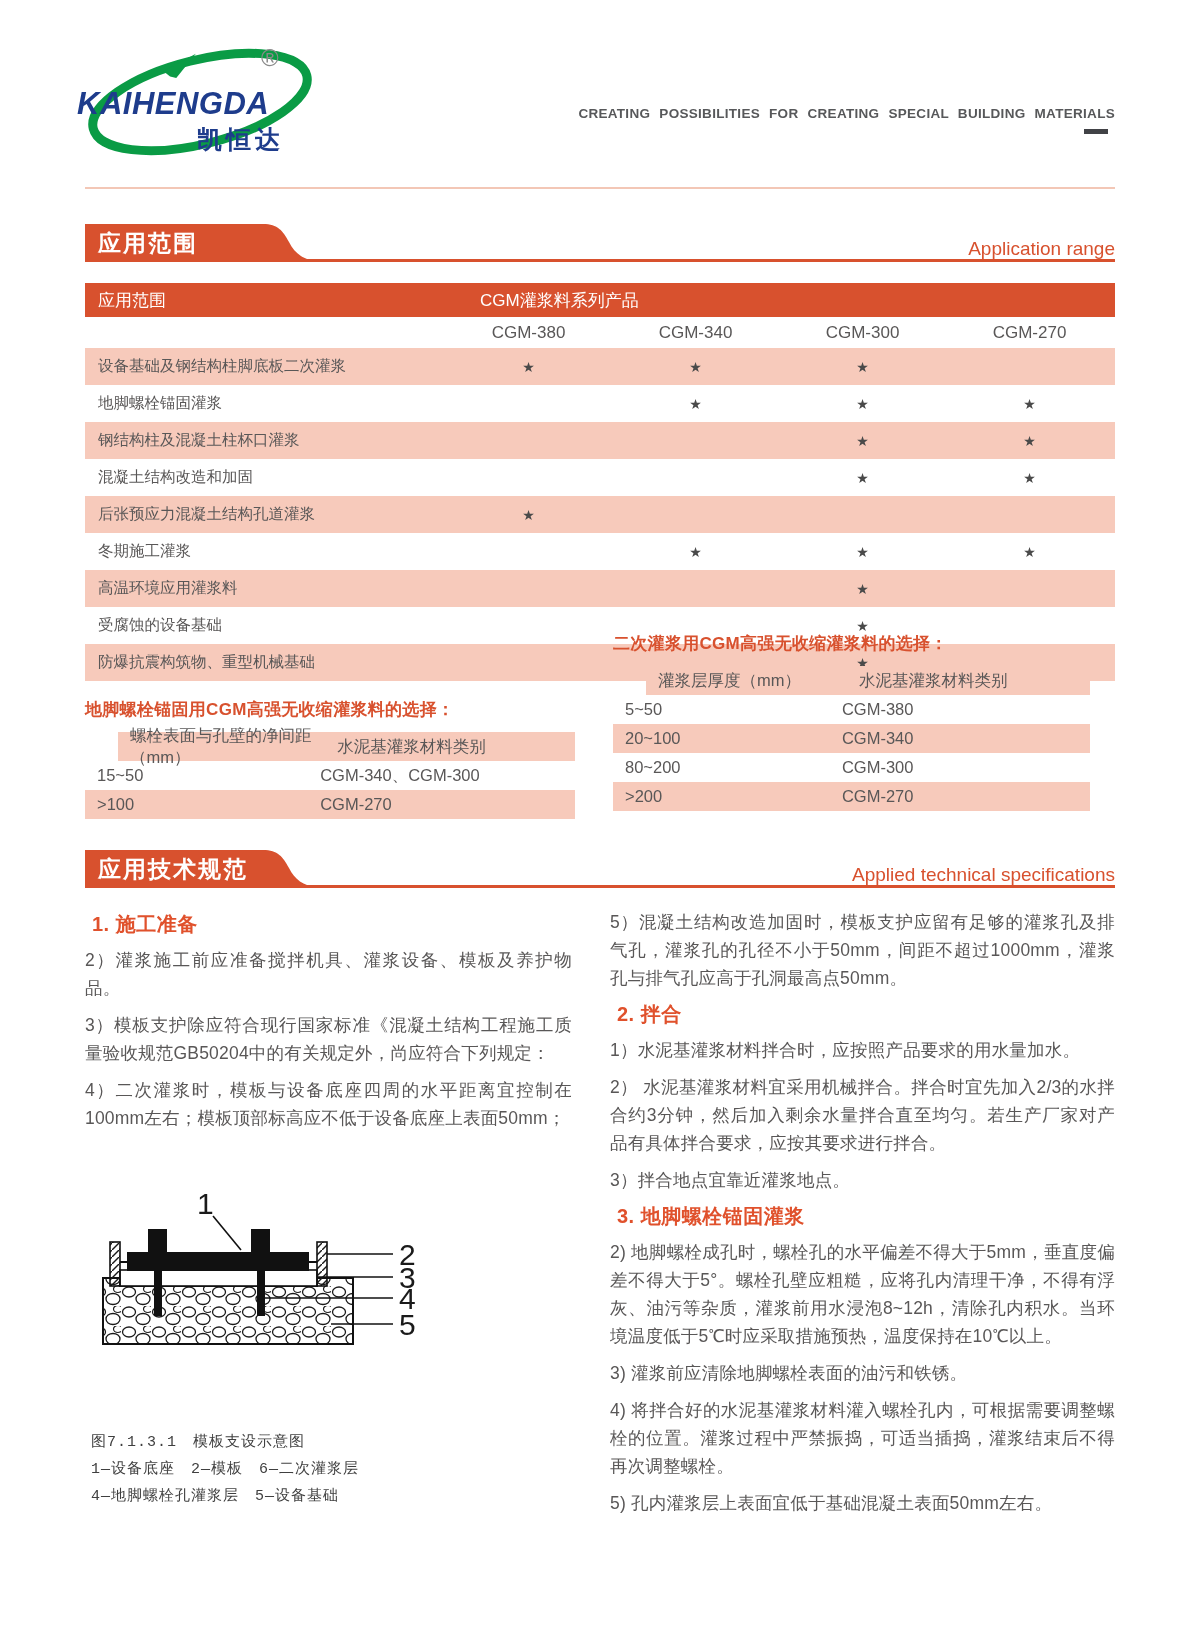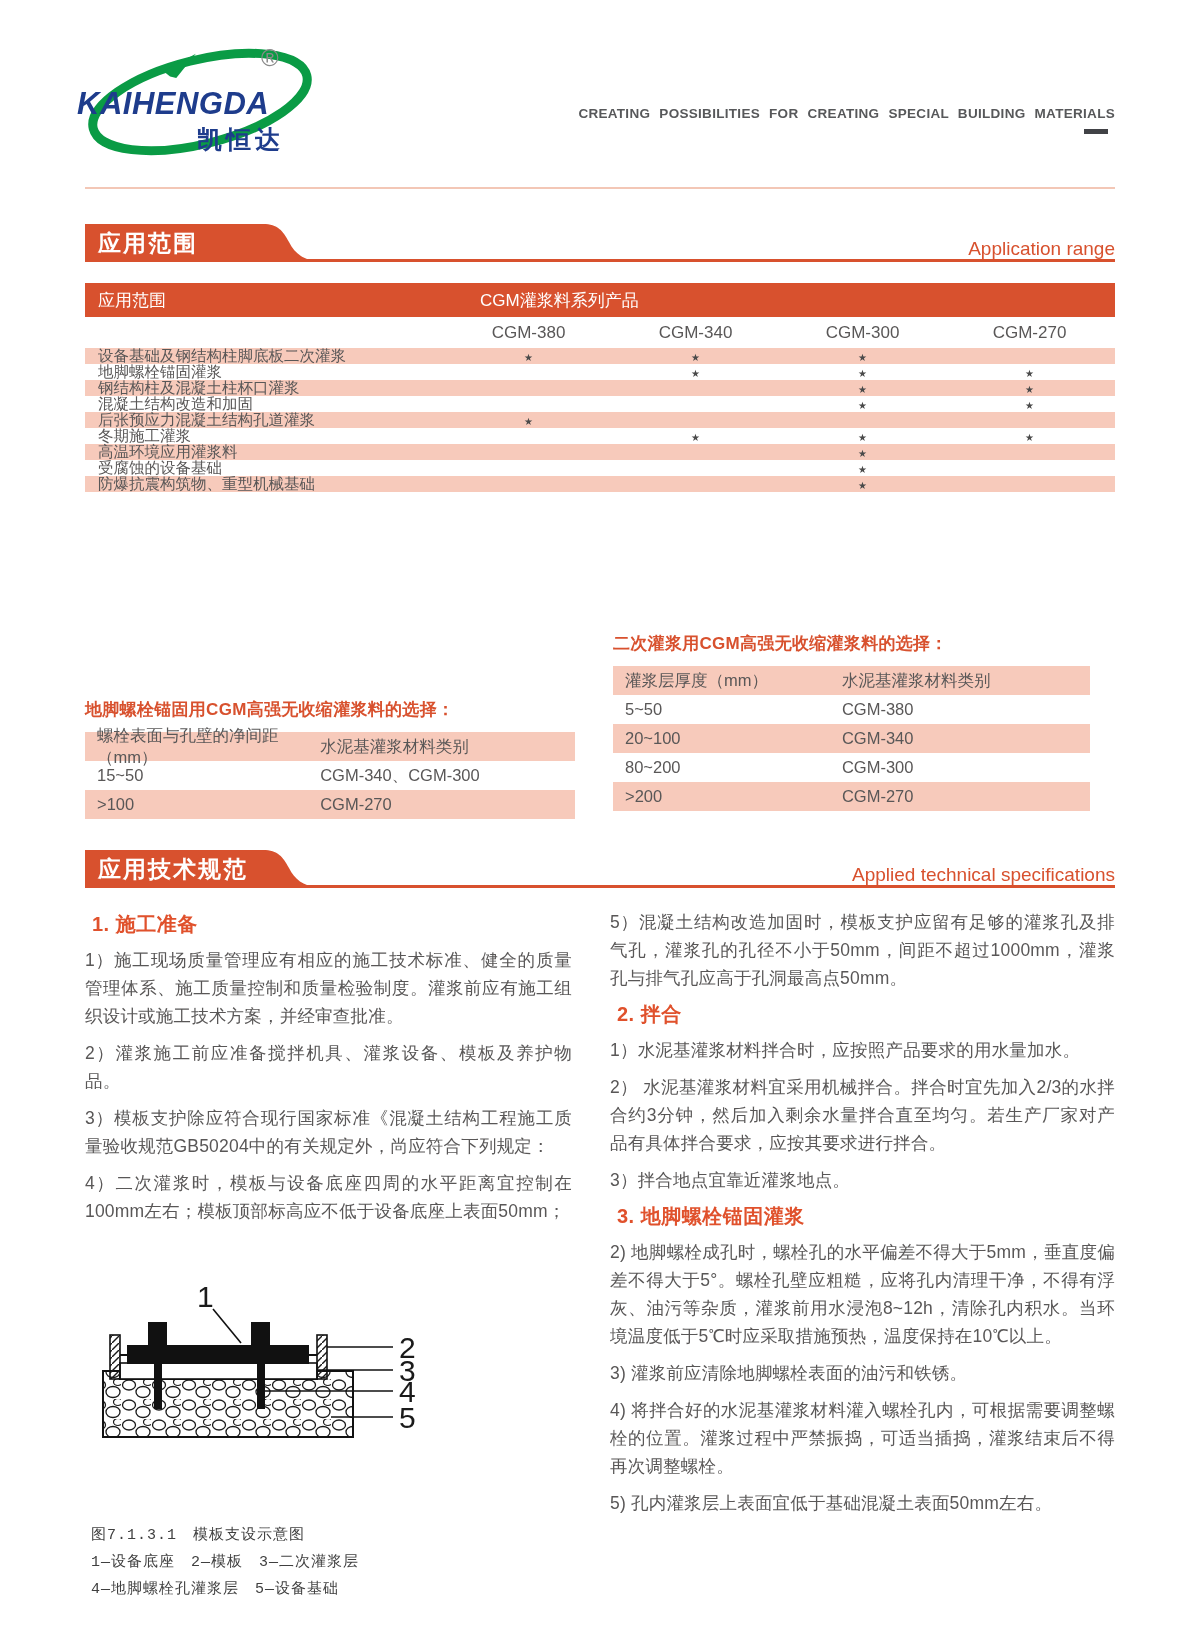--- a/index.html
+++ b/index.html
@@ -29,29 +29,29 @@
 
   
   .mtable{position:absolute;left:85px;top:283px;width:1030px;}
   .mt-head{position:relative;display:flex;align-items:center;background:#d8512e;color:#fff;
            height:34px;font-size:17px;}
   .mt-head .h1{padding-left:13px;}
   .mt-head .h2{position:absolute;left:395px;}
   .mt-products{display:flex;align-items:center;height:31px;font-size:17px;color:#595757;}
   .mt-spacer{width:360px;}
   .mt-pcell{width:167px;text-align:center;}
-  .mt-row{display:flex;align-items:center;height:16px;font-size:15.5px;font-family:Liberation Mono, monospace;}
+  .mt-row{display:flex;align-items:center;height:37px;font-size:15.5px;}
   #mt-rows .mt-row:nth-child(odd){background:#f7cabb;}
   .mt-label{width:347px;padding-left:13px;white-space:nowrap;overflow:hidden;}
   .mt-star{width:167px;text-align:center;color:#4a4a4a;font-size:14px;}
 
   
   .stable{position:absolute;font-size:16.5px;}
   .st-title{color:#d8512e;font-weight:bold;font-size:17px;margin-bottom:11px;letter-spacing:.3px;}
-  .st-head{background:#f7cabb;display:flex;align-items:center;height:29px;}
+  .st-head{background:#f7cabb;display:flex;align-items:center;height:29px;margin-left:33px;}
   .st-row{display:flex;align-items:center;height:29px;}
   .st-rows .st-row:nth-child(even){background:#f7cabb;}
   .st-c1{width:48%;padding-left:12px;box-sizing:border-box;}
   .st-c2{flex:1;}
 
   
   .col{position:absolute;top:908px;}
   .col-left{left:85px;width:487px;}
   .col-right{left:610px;width:505px;}
   .col p{margin:0 0 9px 0;text-align:justify;font-size:17.5px;line-height:28px;letter-spacing:.2px;color:#595757;}
@@ -214,21 +214,20 @@
 
   <div class="banner" style="top:850px;">
     <span>应用技术规范</span>
   </div>
   <div class="banner-en" style="top:864px;">Applied technical specifications</div>
   <div class="banner-line" style="top:885px;"></div>
 
   <div class="col col-left">
     <div id="left-blocks">
         <h4 class="">1. 施工准备</h4>
-        <p class="">1）施工现场质量管理应有相应的施工技术标准、健全的质量管理体系、施工质量控制和质量检验制度。灌浆前应有施工组织设计或施工技术方案，并经审查批准。</p>
         <p class="">2）灌浆施工前应准备搅拌机具、灌浆设备、模板及养护物品。</p>
         <p class="">3）模板支护除应符合现行国家标准《混凝土结构工程施工质量验收规范GB50204中的有关规定外，尚应符合下列规定：</p>
         <p class="">4）二次灌浆时，模板与设备底座四周的水平距离宜控制在100mm左右；模板顶部标高应不低于设备底座上表面50mm；</p>
       </div>
 
     <figure class="diagram" style="margin-left:6px;">
       <svg width="420" height="235" viewBox="0 0 420 235">
         <defs>
           <pattern id="stones" width="30" height="20" patternUnits="userSpaceOnUse">
             <ellipse cx="8" cy="6" rx="6.5" ry="5" fill="#ffffff" stroke="#1a1a1a" stroke-width="1.3"></ellipse>
@@ -261,21 +260,21 @@
         <line x1="174" y1="132" x2="302" y2="132" stroke="#111" stroke-width="1.6"></line>
         <line x1="240" y1="158" x2="302" y2="158" stroke="#111" stroke-width="1.6"></line>
         <text x="106" y="48" font-size="30" fill="#1a1a1a">1</text>
         <text x="308" y="99" font-size="30" fill="#1a1a1a">2</text>
         <text x="308" y="122" font-size="30" fill="#1a1a1a">3</text>
         <text x="308" y="143" font-size="30" fill="#1a1a1a">4</text>
         <text x="308" y="169" font-size="30" fill="#1a1a1a">5</text>
       </svg>
       <figcaption>
         <div>图7.1.3.1　模板支设示意图</div>
-        <div>1—设备底座　2—模板　3—二次灌浆层</div>
+        <div>1—设备底座　2—模板　6—二次灌浆层</div>
         <div>4—地脚螺栓孔灌浆层　5—设备基础</div>
       </figcaption>
     </figure>
   </div>
 
   <div class="col col-right">
     <div id="right-blocks">
         <p class="">5）混凝土结构改造加固时，模板支护应留有足够的灌浆孔及排气孔，灌浆孔的孔径不小于50mm，间距不超过1000mm，灌浆孔与排气孔应高于孔洞最高点50mm。</p>
         <h4 class="">2. 拌合</h4>
         <p class="">1）水泥基灌浆材料拌合时，应按照产品要求的用水量加水。</p>

